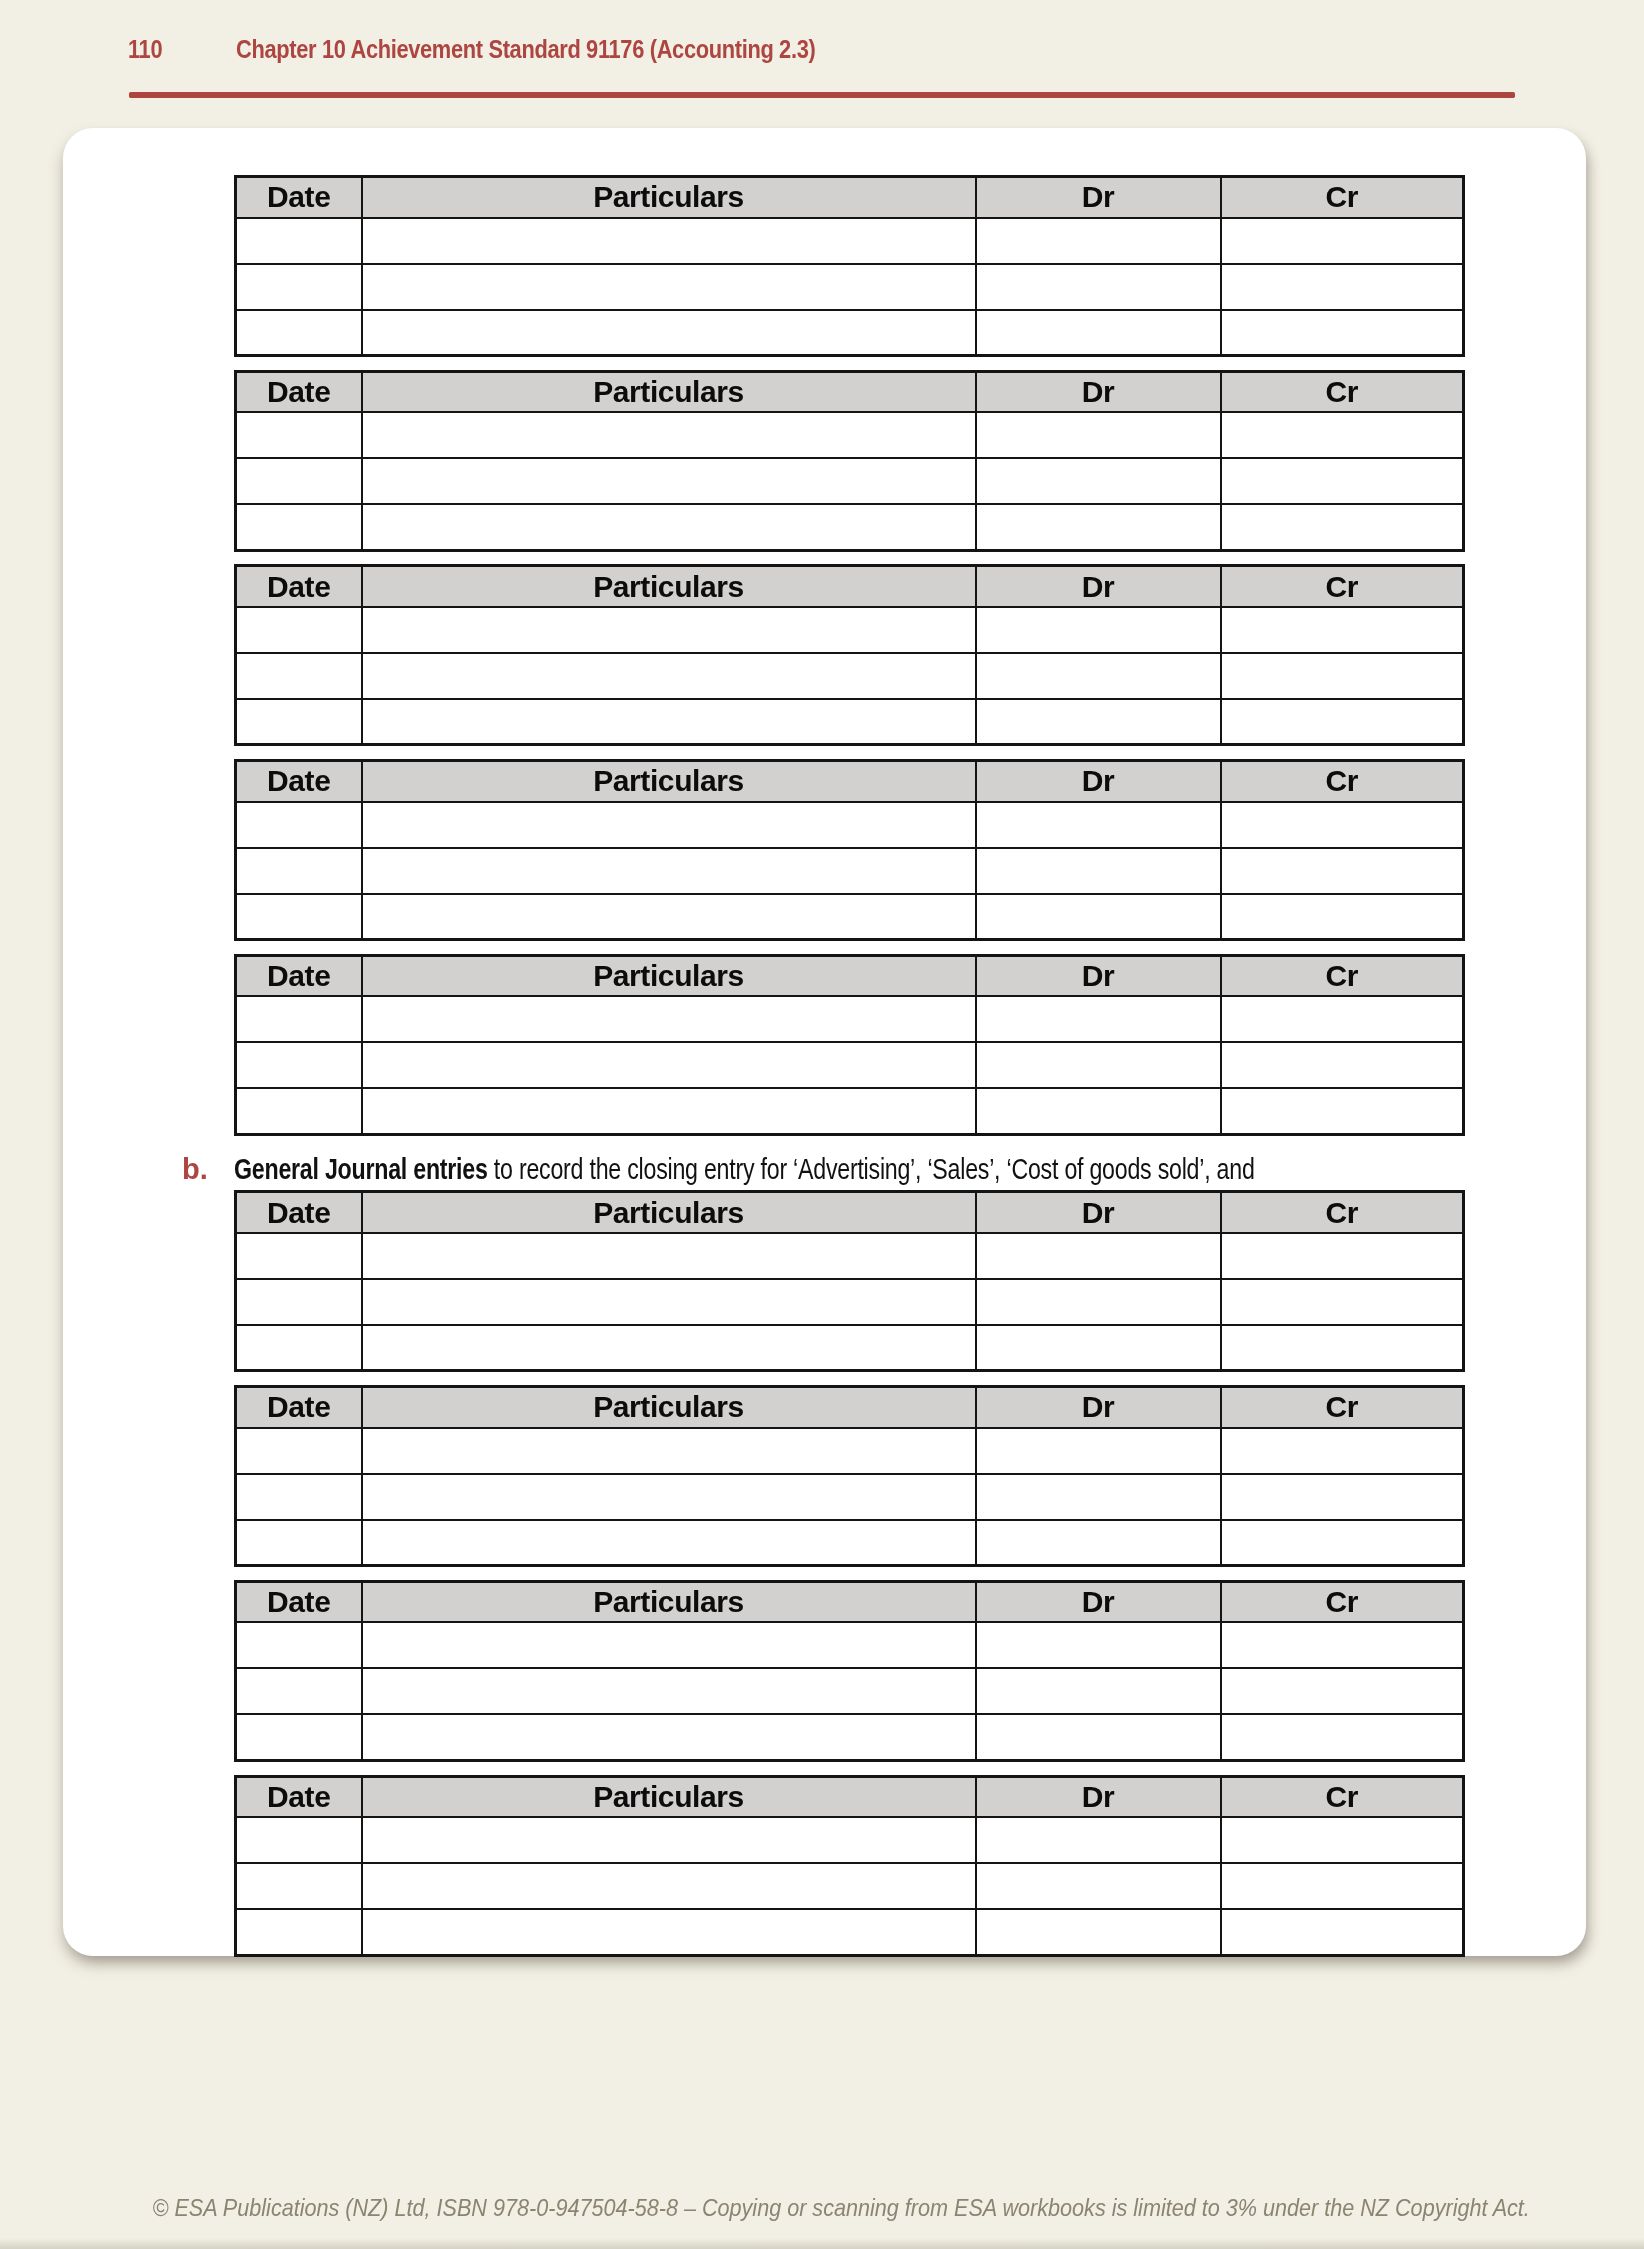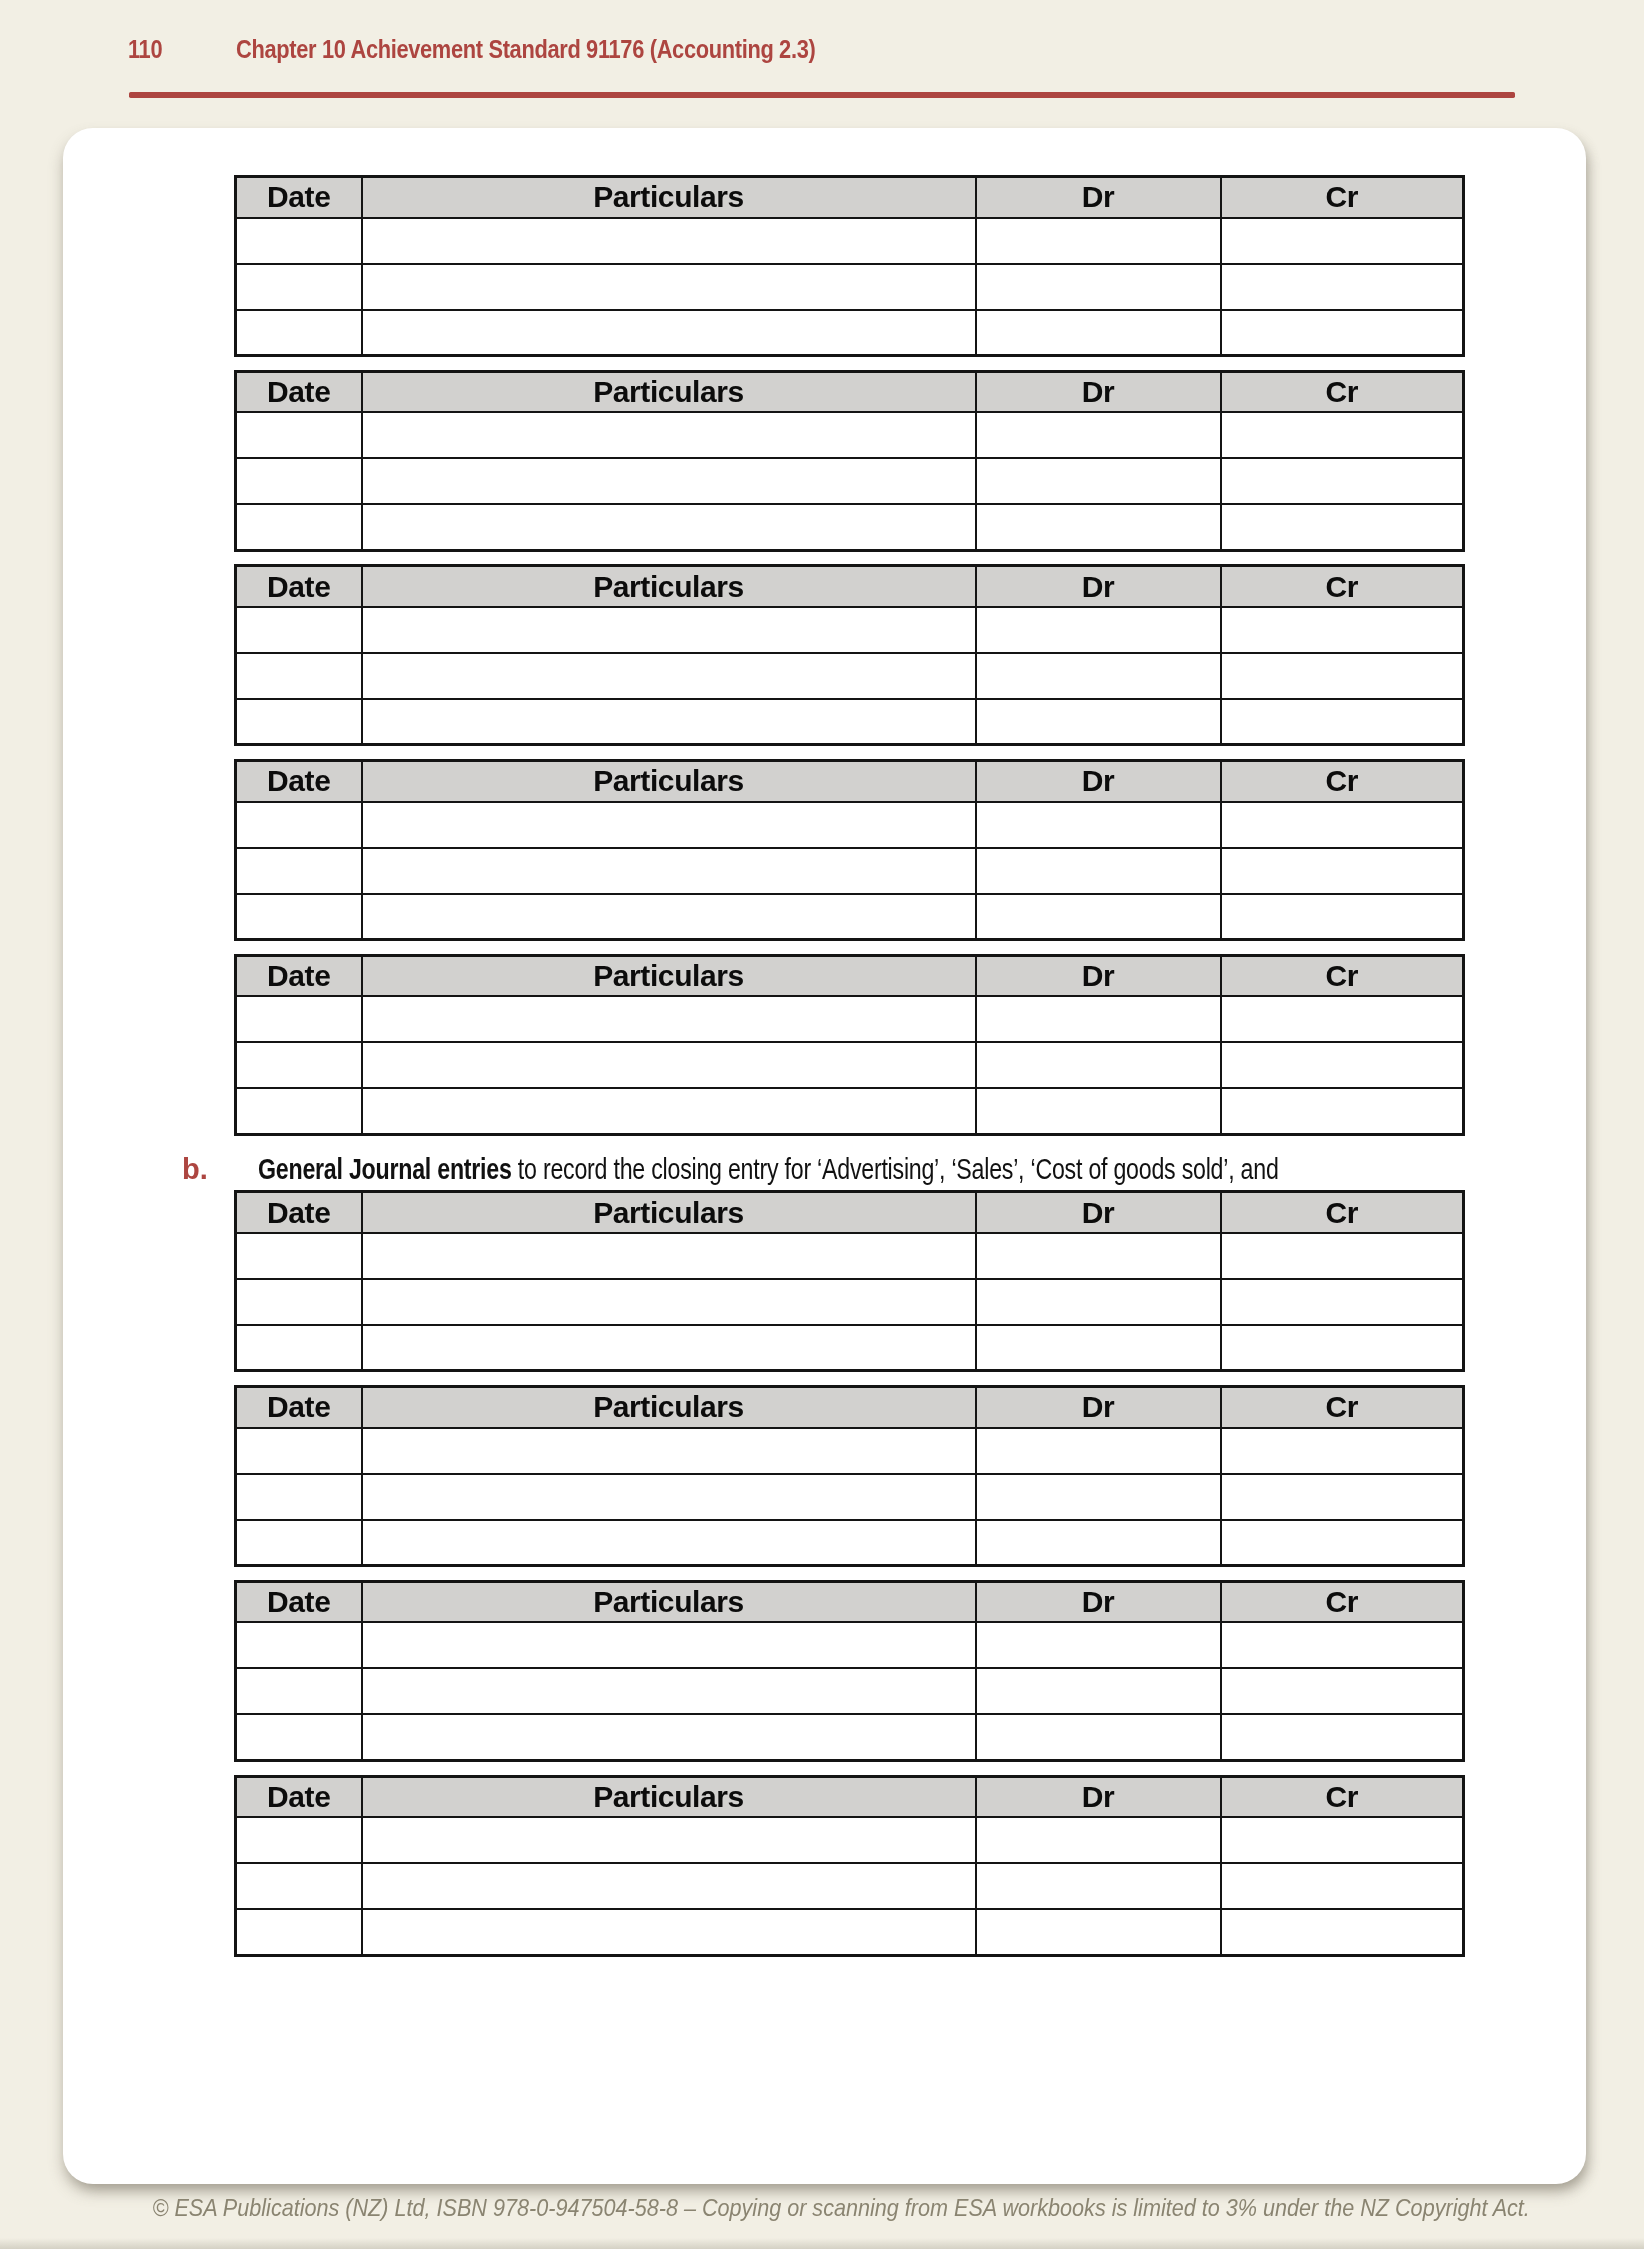--- a/index.html
+++ b/index.html
@@ -23,21 +23,21 @@
   .page-num,.chapter-title{position:absolute;top:0;font-size:26px;white-space:nowrap;}
   .page-num{left:0;}
   .chapter-title{left:108px;}
   .squeeze-head{display:inline-block;transform:scaleX(0.84);transform-origin:0 50%;letter-spacing:-0.4px;}
   .header-rule{
     position:absolute;left:129px;top:92px;width:1386px;height:6px;
     background:var(--accent);border-radius:1.7px;
   }
   
   .card{
-    position:absolute;left:63px;top:128px;width:1523px;height:2056px;
+    position:absolute;left:63px;top:128px;width:1523px;height:1828px;
     background:#ffffff;border-radius:30px;
     box-shadow:0 8.5px 15px -1.7px rgba(110,104,88,0.45), 5px 6.8px 12px -3.4px rgba(110,104,88,0.30);
   }
   .section-a{padding-top:47px;}
   
   table.journal{
     border-collapse:collapse;table-layout:fixed;
     width:1228px;margin:0 0 12.7px 171px;
     border:3.4px solid var(--ink);
     background:#fff;
@@ -48,21 +48,21 @@
     font-size:30px;font-weight:bold;letter-spacing:-0.4px;color:#0c0c0c;
     text-align:center;vertical-align:middle;
   }
   .journal td{height:46px;}
   
   .prompt{position:relative;margin:10px 0 0 119px;padding-left:52px;color:#111;}
   .prompt .marker{
     position:absolute;left:0;top:0;
     font-size:29px;font-weight:bold;color:var(--accent);line-height:42px;
   }
-  .prompt .line{display:block;height:42px;line-height:42px;white-space:nowrap;margin-left:24px;}
+  .prompt .line{display:block;height:42px;line-height:42px;white-space:nowrap;}
   .prompt .squeeze{
     display:inline-block;transform:scaleX(0.80);transform-origin:0 50%;
     font-size:29px;white-space:nowrap;letter-spacing:-0.3px;
   }
   .prompt b{font-weight:bold;}
   
   .footer{position:absolute;left:0;top:2194px;width:1606px;text-align:right;}
   .footer .copyright{
     display:inline-block;transform:scaleX(0.90);transform-origin:50% 50%;
     font-style:italic;font-size:24px;color:var(--footer-ink);white-space:nowrap;

